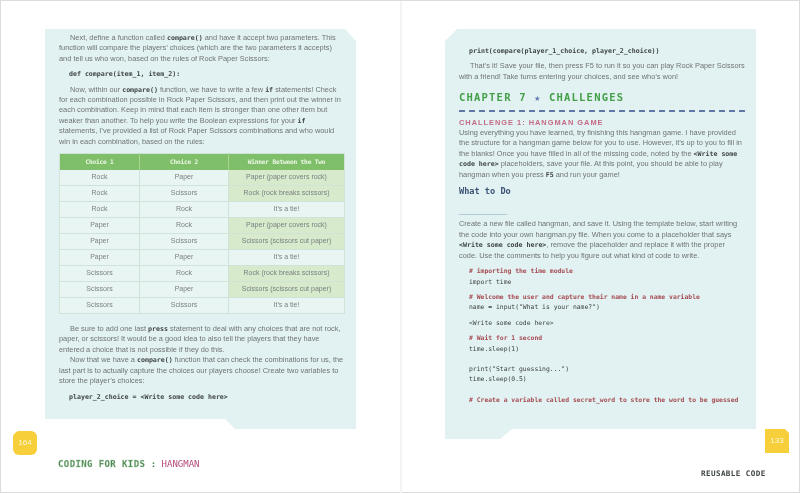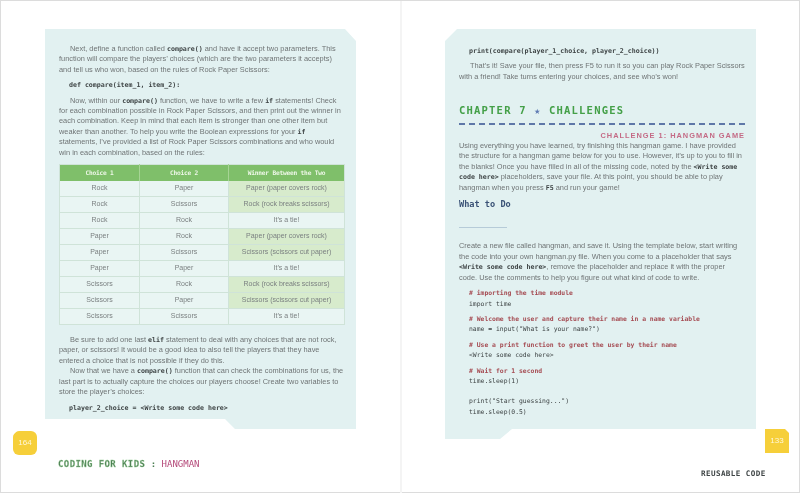--- a/index.html
+++ b/index.html
@@ -9,43 +9,43 @@
   .spread { position: absolute; left: 0; top: 0; width: 800px; height: 493px; border: 1px solid #dcdcdc; background: #ffffff; }
   .gutter { position: absolute; left: 399px; top: 0; width: 2px; height: 493px; background: #f4f4f4; }
 
   
   .lp { position: absolute; left: 44px; top: 28px; width: 311px; height: 400px; background: #e2f1f1;
         clip-path: polygon(0 0, 300px 0, 311px 12px, 311px 100%, 190px 100%, 180px 390px, 0 390px); }
   .rp { position: absolute; left: 444px; top: 28px; width: 311px; height: 410px; background: #e2f1f1;
         clip-path: polygon(12px 0, 100% 0, 100% 400px, 67px 400px, 55px 410px, 0 410px, 0 12px); }
 
   .page { position: absolute; font-size: 7.4px; line-height: 10.4px; color: #6f7475; }
-  .page-left { left: 58px; top: 43px; width: 286px; }
+  .page-left { left: 58px; top: 32px; width: 286px; }
   .page-right { left: 458px; top: 43px; width: 286px; }
 
   .para { text-indent: 11px; margin-bottom: 5px; }
   .para.tight { margin-bottom: 0; }
   code, .mono { font-family: "DejaVu Sans Mono", monospace; font-weight: bold; color: #3e4445; font-size: 6.6px; }
   .codeline { font-family: "DejaVu Sans Mono", monospace; font-weight: bold; color: #3e4445; font-size: 6.6px; padding-left: 10px; line-height: 10.4px; }
   .codeblock { margin: 2px 0 5px 0; }
 
   table.rps { width: 286px; border-collapse: collapse; margin: 6px 0 10px 0; font-size: 7px; }
   table.rps th { background: #7fbf6a; color: #eef7e8; font-family: "DejaVu Sans Mono", monospace; font-weight: bold; font-size: 6.2px; height: 16px; border-right: 1px solid #a6d495; letter-spacing: -0.2px; }
   table.rps th:last-child { border-right: none; }
   table.rps td { text-align: center; height: 16px; border-bottom: 1px solid #cfe3d8; border-right: 1px solid #cfe3d8; color: #7b8081; background: #e9f5f3; }
   table.rps td.win { background: #d7ebcc; }
   table.rps td.tie { background: #e9f5f3; }
   table.rps tr td:last-child { border-right: none; }
   table.rps { border: 1px solid #cfe3d8; }
 
-  .chapter-title { font-family: "DejaVu Sans Mono", monospace; font-weight: bold; color: #44a048; font-size: 10.5px; letter-spacing: 1.2px; margin-top: 23px; }
+  .chapter-title { font-family: "DejaVu Sans Mono", monospace; font-weight: bold; color: #44a048; font-size: 10.5px; letter-spacing: 1.2px; margin-top: 10px; }
   .chapter-title .star { color: #5f7bb3; font-size: 10px; }
   .dashes { height: 0; border-top: 2px dashed #5f78a8; margin: 6px 0 6px 0; width: 286px; }
-  .challenge-title { font-family: "Liberation Sans", sans-serif; font-weight: bold; color: #c46b86; font-size: 7.4px; letter-spacing: 1px; text-align: right; }
-  .subhead { font-family: "DejaVu Sans Mono", monospace; font-weight: bold; color: #3a5276; font-size: 8.6px; margin: 6px 0 13px 0; padding-bottom: 18px; border-bottom: 1px solid #b6cbd8; width: 48px; white-space: nowrap; }
+  .challenge-title { font-family: "Liberation Sans", sans-serif; font-weight: bold; color: #c46b86; font-size: 7.4px; letter-spacing: 1px; }
+  .subhead { font-family: "DejaVu Sans Mono", monospace; font-weight: bold; color: #3a5276; font-size: 8.6px; margin: 6px 0 4px 0; padding-bottom: 18px; border-bottom: 1px solid #b6cbd8; width: 48px; white-space: nowrap; }
 
   .cmt { font-family: "DejaVu Sans Mono", monospace; font-weight: bold; color: #a54c53; font-size: 6.4px; padding-left: 10px; line-height: 10.4px; }
   .cline { font-family: "DejaVu Sans Mono", monospace; color: #3e4445; font-size: 6.4px; padding-left: 10px; line-height: 10.4px; }
   .gap { height: 5px; }
   .gap-lg { height: 10px; }
 
   .pagenum { position: absolute; width: 24px; height: 24px; background: #f6cf3a; color: #fff7d8; font-size: 8px; text-align: center; line-height: 24px; }
   .pn-left { left: 12px; top: 430px; clip-path: polygon(4px 0, 100% 0, 100% 100%, 0 100%, 0 4px); border-radius: 6px; }
   .pn-right { left: 764px; top: 428px; clip-path: polygon(0 0, 20px 0, 100% 4px, 100% 100%, 0 100%); }
 
@@ -123,21 +123,21 @@
             <td class="win">Scissors (scissors cut paper)</td>
           </tr>
         <tr>
             <td>Scissors</td>
             <td>Scissors</td>
             <td class="tie">It’s a tie!</td>
           </tr>
       </tbody>
     </table>
 
-    <p class="para tight"><span>Be sure to add one last </span><code>elif</code><span> statement to deal with any choices that are not rock, paper, or scissors! It would be a good idea to also tell the players that they have entered a choice that is not possible if they do this.</span></p>
+    <p class="para tight"><span>Be sure to add one last </span><code>press</code><span> statement to deal with any choices that are not rock, paper, or scissors! It would be a good idea to also tell the players that they have entered a choice that is not possible if they do this.</span></p>
     <p class="para"><span>Now that we have a </span><code>compare()</code><span> function that can check the combinations for us, the last part is to actually capture the choices our players choose! Create two variables to store the player’s choices:</span></p>
 
     <div class="codeblock">
       <div class="codeline">player_2_choice = &lt;Write some code here&gt;</div>
     </div>
   </div>
 
   <div class="pagenum pn-left">164</div>
   <div class="footer-left"><span class="brand">CODING FOR KIDS</span><span class="sep"> : </span><span class="lang">HANGMAN</span></div>
 
@@ -159,27 +159,27 @@
 
     <p class="para" style="text-indent:0"><span>Create a new file called hangman, and save it. Using the template below, start writing the code into your own hangman.py file. When you come to a placeholder that says </span><code>&lt;Write some code here&gt;</code><span>, remove the placeholder and replace it with the proper code. Use the comments to help you figure out what kind of code to write.</span></p>
 
     <div>
       <div class="cmt"># importing the time module</div>
       <div class="cline">import time</div>
       <div class="gap"></div>
       <div class="cmt"># Welcome the user and capture their name in a name variable</div>
       <div class="cline">name = input("What is your name?")</div>
       <div class="gap"></div>
-      <div class="cmt"># Use a print function to greet the user by their name</div>
       <div class="cline">&lt;Write some code here&gt;</div>
       <div class="gap"></div>
       <div class="cmt"># Wait for 1 second</div>
       <div class="cline">time.sleep(1)</div>
       <div class="gap-lg"></div>
       <div class="cline">print("Start guessing...")</div>
       <div class="cline">time.sleep(0.5)</div>
       <div class="gap-lg"></div>
+      <div class="cmt"># Create a variable called secret_word to store the word to be guessed</div>
     </div>
   </div>
 
   <div class="pagenum pn-right">133</div>
   <div class="footer-right">REUSABLE CODE</div>
 </div>
 
 </body></html>

